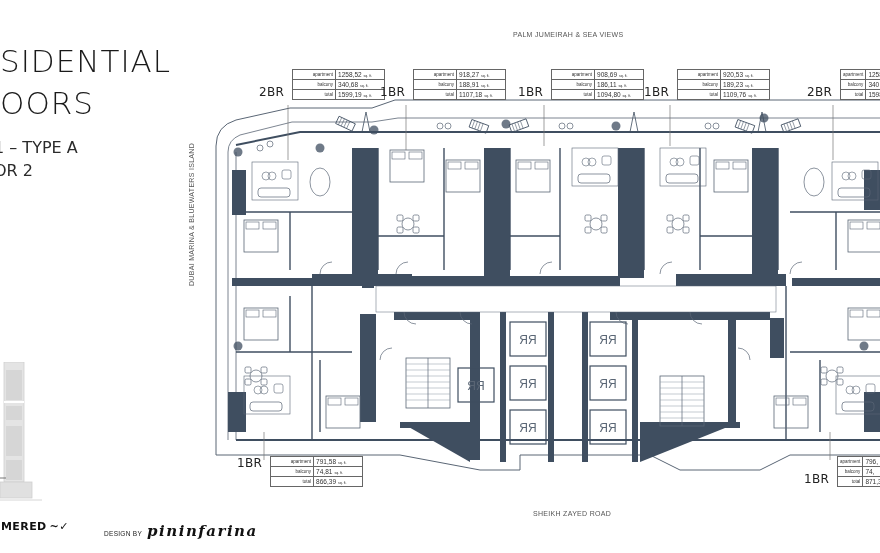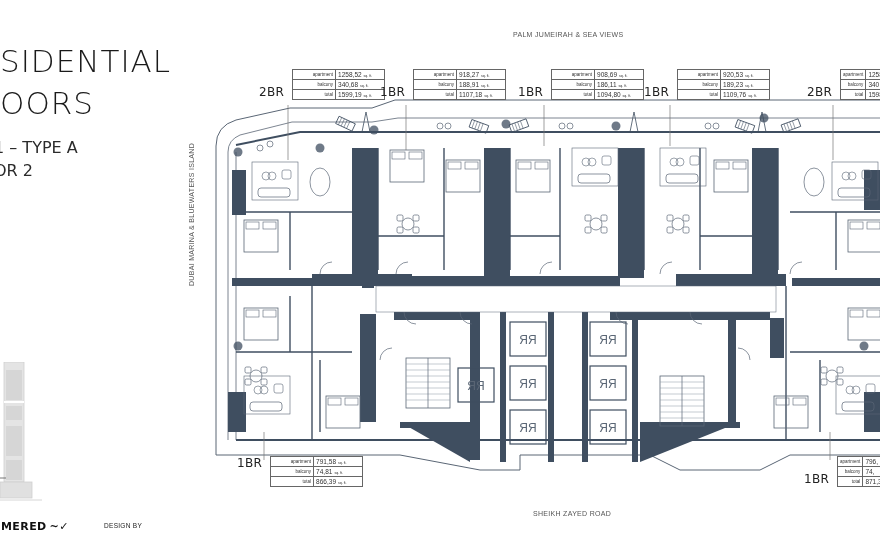--- a/index.html
+++ b/index.html
@@ -424,13 +424,14 @@
   <rect x="0" y="120" width="32" height="16" fill="#e0e0e0" stroke="#cfcfcf" stroke-width="0.8"></rect>
   <line x1="0" y1="138" x2="42" y2="138" stroke="#ccc" stroke-width="0.8"></line>
   <line x1="0" y1="116" x2="6" y2="116" stroke="#555" stroke-width="0.8"></line>
 </svg>
 
 <div class="footer-brand">
   <span>MERED</span><span class="mark">~✓</span>
 </div>
 <div class="footer-design">
   <span class="by">DESIGN BY</span>
+  <span class="sig">pininfarina</span>
 </div>
 
 </body></html>

